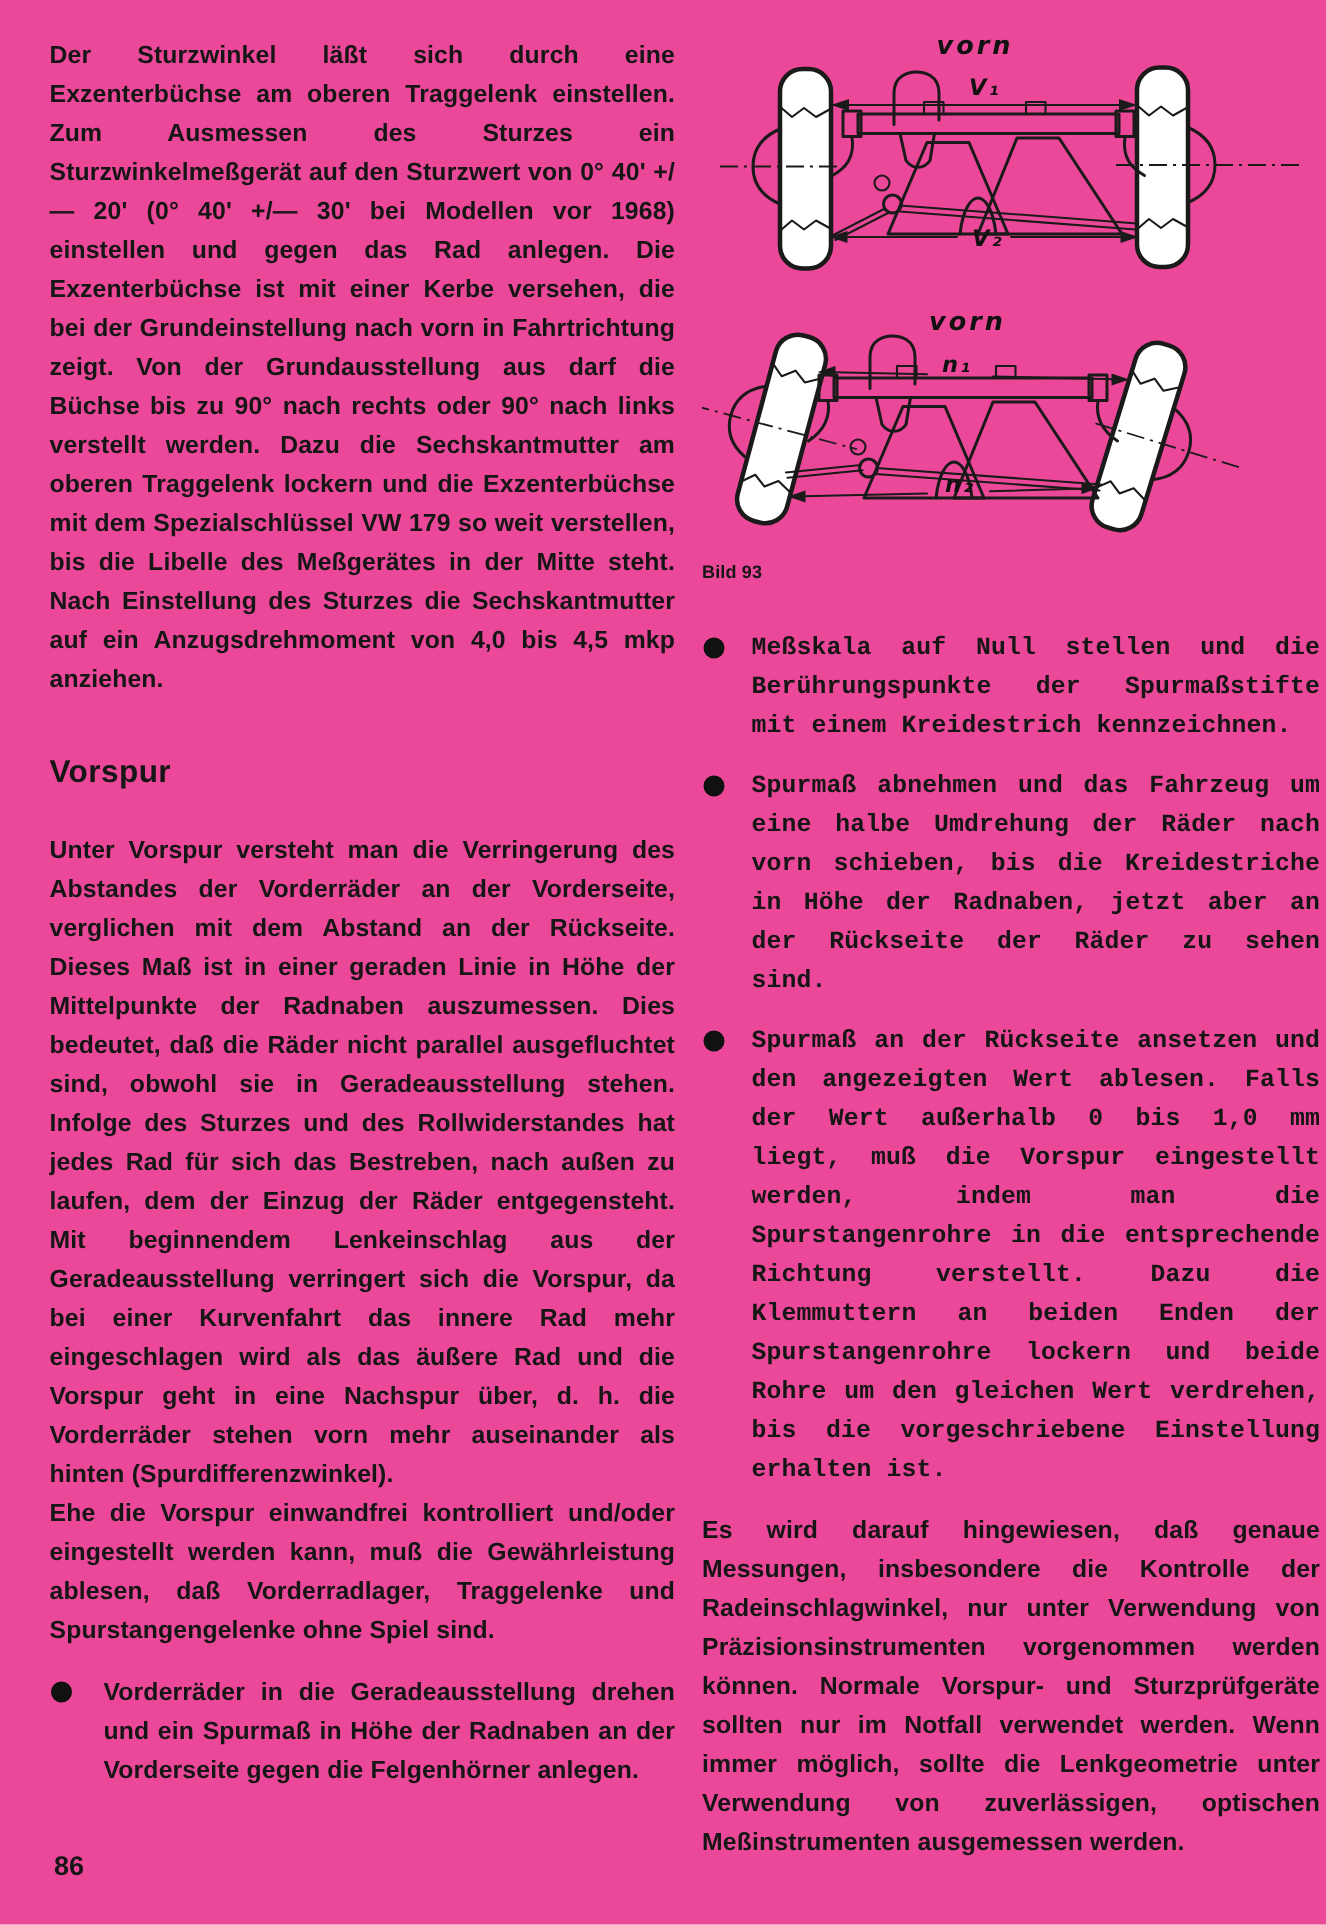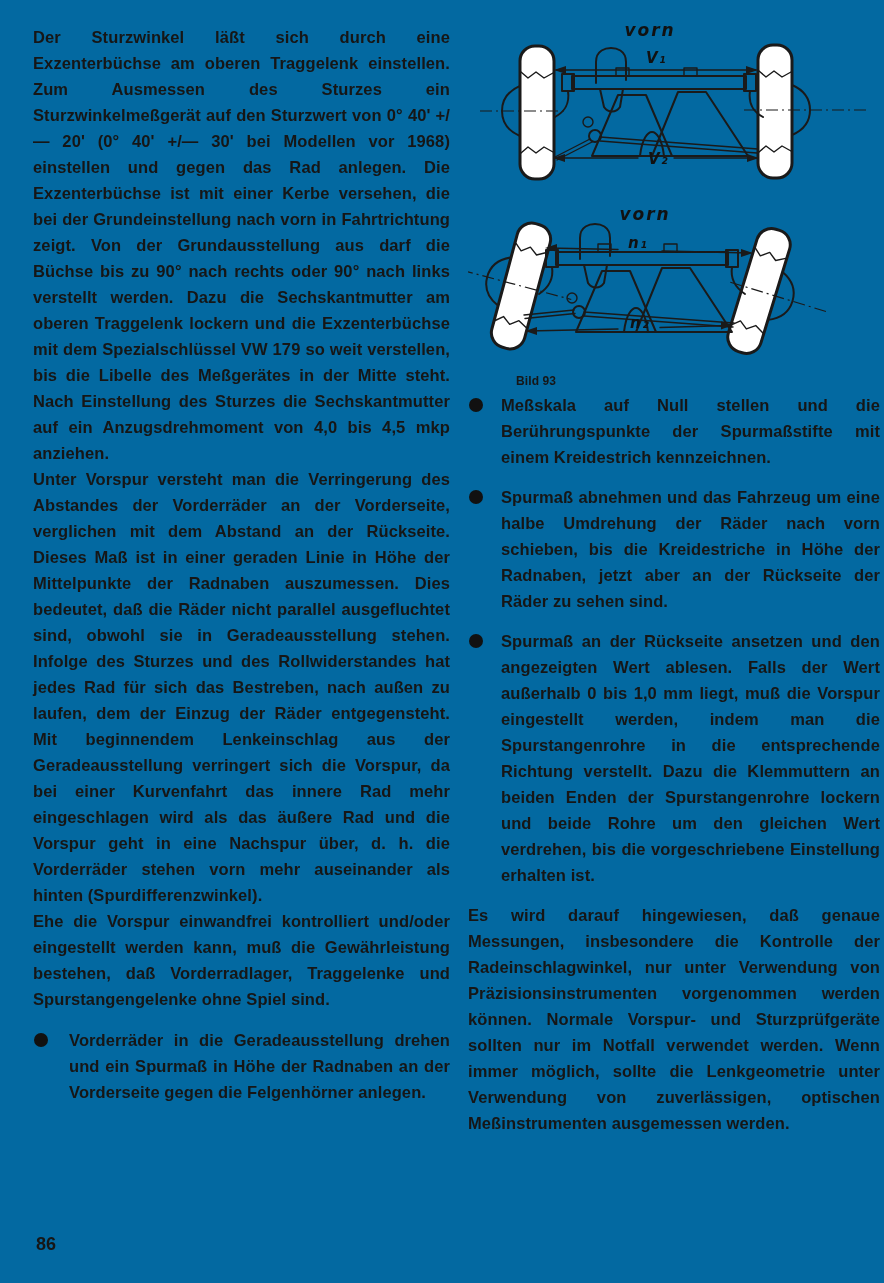--- a/index.html
+++ b/index.html
@@ -1,47 +1,46 @@
 <!DOCTYPE html>
 <html><head>
 <meta charset="utf-8">
 <style>
   html,body{margin:0;padding:0;background:#e8e8e8;}
   .page{
-    position:relative;width:884px;height:1283px;background:#0369a1;
+    position:relative;width:884px;height:1283px;background:#ec4899;
     overflow:hidden;font-family:"Liberation Sans",sans-serif;color:#161616;
   }
   .col-left{position:absolute;left:33px;top:24px;width:417px;}
   .col-right{position:absolute;left:468px;top:10px;width:412px;}
   p.body,.bullet-text{
     margin:0;font-size:16.5px;line-height:26px;font-weight:700;
     text-align:justify;letter-spacing:0.1px;
   }
   h2.heading{
     margin:36px 0 26px 0;font-size:21px;line-height:26px;font-weight:700;
     letter-spacing:0.3px;
   }
   .bullet-item{position:relative;padding-left:36px;}
   .bullet-item .dot{
     position:absolute;left:1px;top:6px;width:14px;height:14px;
     border-radius:50%;background:#111;
   }
   .left-bullet{margin-top:15px;}
-  .right-steps{margin-top:1px;}
+  .right-steps{margin-top:28px;font-family:Liberation Mono, monospace;}
   .right-steps .bullet-item{margin-bottom:14px;padding-left:33px;}
   .closing{margin-top:12px;}
   .page-number{
     position:absolute;left:36px;top:1234px;font-size:18px;font-weight:700;
   }
   figure{margin:0;}
   figcaption{margin-top:4px;}
   .cap{
     font-size:12px;line-height:19px;font-weight:700;text-align:justify;
     letter-spacing:0.1px;
-    margin-left:48px;
   }
   .cap-label{text-align:left;}
   svg{display:block;}
   svg .w{fill:#ffffff;stroke:#1a1a1a;stroke-width:3;}
   svg .ln{fill:none;stroke:#1a1a1a;stroke-width:2;stroke-linecap:round;stroke-linejoin:round;}
   svg .tn{stroke-width:1.4;}
   svg .dd{fill:none;stroke:#1a1a1a;stroke-width:1.2;stroke-dasharray:12 4 2 4;}
   svg .ar{fill:#1a1a1a;stroke:none;}
   svg text.hand{
     font-family:"DejaVu Sans",sans-serif;font-style:italic;font-weight:700;
@@ -50,24 +49,25 @@
   svg text.hand-big{font-size:17px;letter-spacing:2px;}
 </style>
 </head>
 <body>
 
 <div class="page">
 
   <div class="col-left">
     <p class="body">Der Sturzwinkel läßt sich durch eine Exzenterbüchse am oberen Traggelenk einstellen. Zum Ausmessen des Sturzes ein Sturzwinkelmeßgerät auf den Sturzwert von 0° 40' +/— 20' (0° 40' +/— 30' bei Modellen vor 1968) einstellen und gegen das Rad anlegen. Die Exzenterbüchse ist mit einer Kerbe versehen, die bei der Grundeinstellung nach vorn in Fahrtrichtung zeigt. Von der Grundausstellung aus darf die Büchse bis zu 90° nach rechts oder 90° nach links verstellt werden. Dazu die Sechskantmutter am oberen Traggelenk lockern und die Exzenterbüchse mit dem Spezialschlüssel VW 179 so weit verstellen, bis die Libelle des Meßgerätes in der Mitte steht. Nach Einstellung des Sturzes die Sechskantmutter auf ein Anzugsdrehmoment von 4,0 bis 4,5 mkp anziehen.</p>
 
+    <h2 class="heading">Vorspur</h2>
 
     <p class="body">Unter Vorspur versteht man die Verringerung des Abstandes der Vorderräder an der Vorderseite, verglichen mit dem Abstand an der Rückseite. Dieses Maß ist in einer geraden Linie in Höhe der Mittelpunkte der Radnaben auszumessen. Dies bedeutet, daß die Räder nicht parallel ausgefluchtet sind, obwohl sie in Geradeausstellung stehen. Infolge des Sturzes und des Rollwiderstandes hat jedes Rad für sich das Bestreben, nach außen zu laufen, dem der Einzug der Räder entgegensteht. Mit beginnendem Lenkeinschlag aus der Geradeausstellung verringert sich die Vorspur, da bei einer Kurvenfahrt das innere Rad mehr eingeschlagen wird als das äußere Rad und die Vorspur geht in eine Nachspur über, d. h. die Vorderräder stehen vorn mehr auseinander als hinten (Spurdifferenzwinkel).</p>
 
-    <p class="body">Ehe die Vorspur einwandfrei kontrolliert und/oder eingestellt werden kann, muß die Gewährleistung bestehen, daß Vorderradlager, Traggelenke und Spurstangengelenke ohne Spiel sind.</p>
+    <p class="body">Ehe die Vorspur einwandfrei kontrolliert und/oder eingestellt werden kann, muß die Gewährleistung ablesen, daß Vorderradlager, Traggelenke und Spurstangengelenke ohne Spiel sind.</p>
 
     <div class="bullet-item left-bullet">
       <span class="dot"></span>
       <div class="bullet-text">Vorderräder in die Geradeausstellung drehen und ein Spurmaß in Höhe der Radnaben an der Vorderseite gegen die Felgenhörner anlegen.</div>
     </div>
   </div>
 
   <div class="col-right">
     <figure>
 

